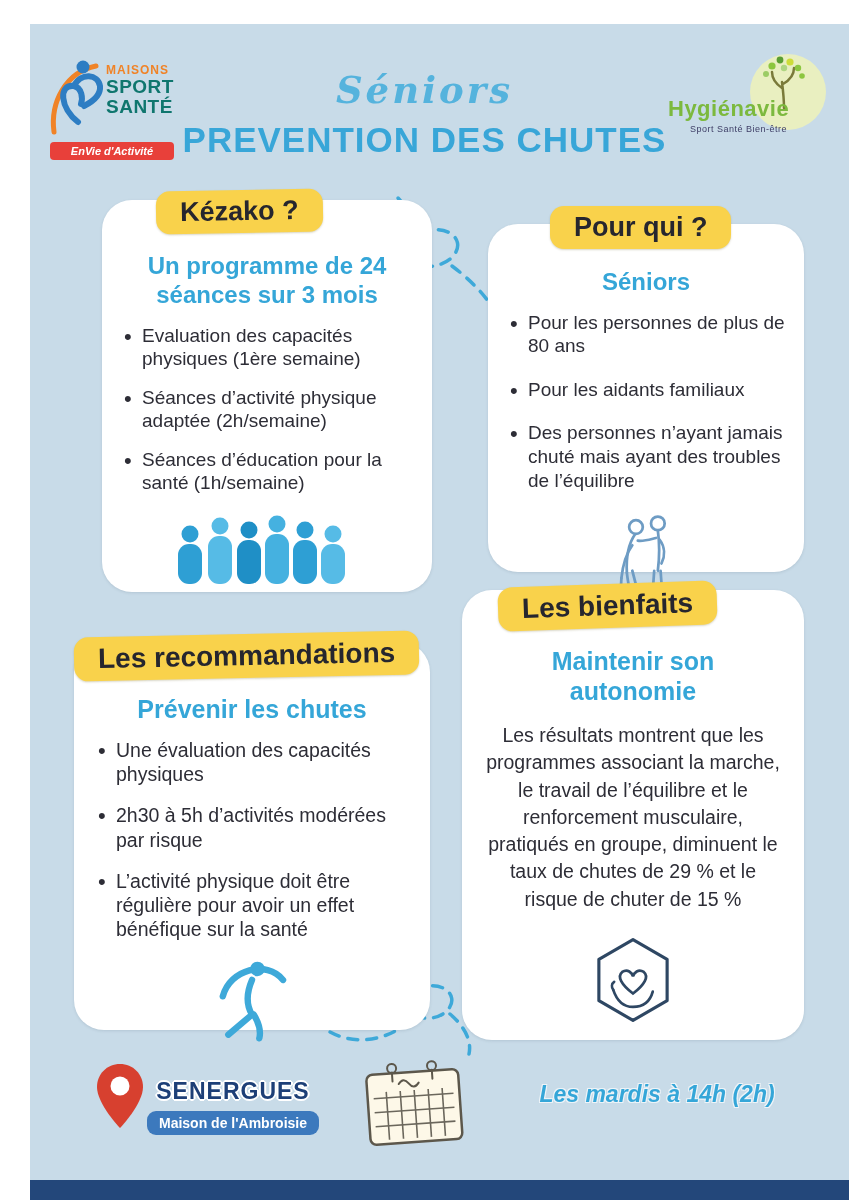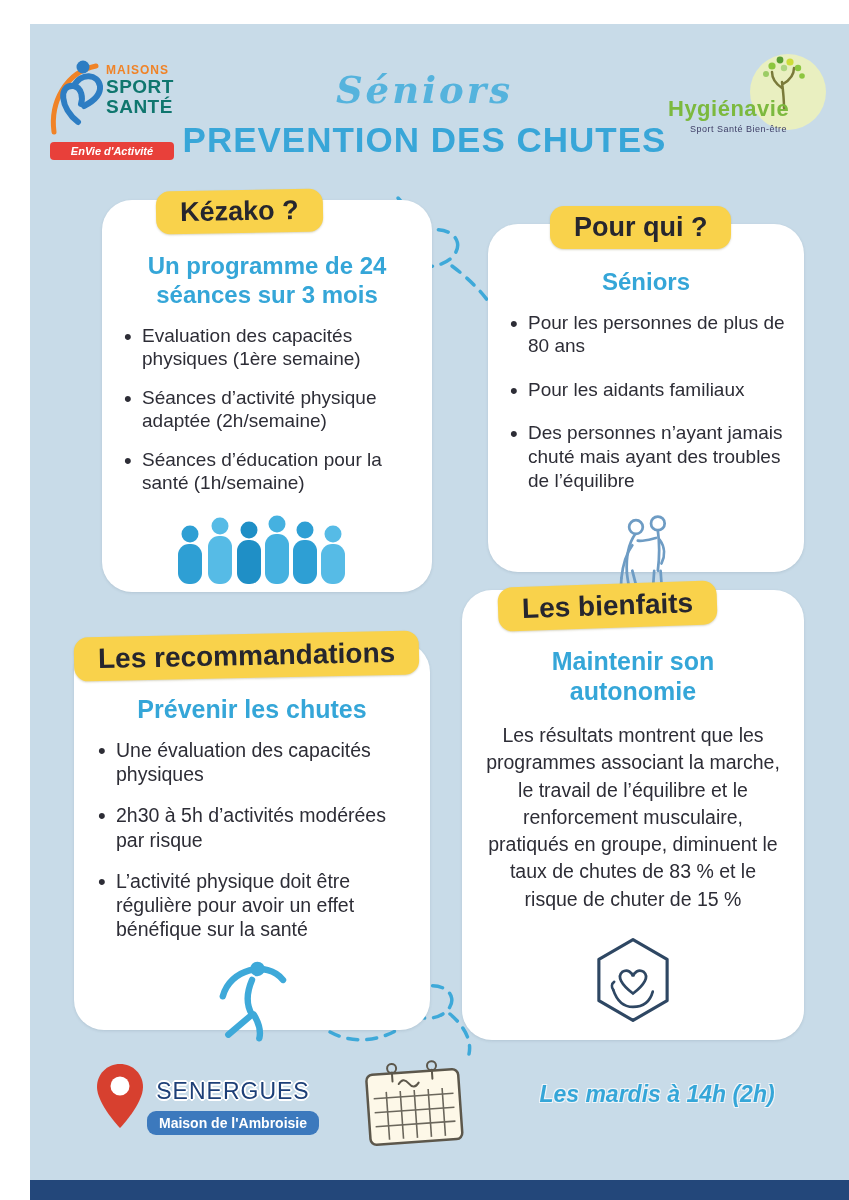--- a/index.html
+++ b/index.html
@@ -84,21 +84,21 @@
 
   #card-bienfaits { left:462px; top:590px; width:342px; height:450px; padding:46px 24px 12px; }
   #card-bienfaits .pill { left:36px; top:-6px; font-size:28px; transform:rotate(-2deg); }
   #card-bienfaits .card-heading { font-size:25px; margin:10px 0 16px; }
   #card-bienfaits .body-text { font-size:19.5px; color:#2d2d36; text-align:center; line-height:1.4; }
 
   
   .pin { position:absolute; left:94px; top:1062px; }
   .footer-location { position:absolute; left:138px; top:1078px; width:190px; text-align:center; }
   .footer-location .name {
-    font-size:23px; font-weight:400; color:#1d3f77; letter-spacing:1px;
+    font-size:23px; font-weight:700; color:#1d3f77; letter-spacing:1px;
     text-shadow:-2px 0 #fff, 2px 0 #fff, 0 -2px #fff, 0 2px #fff, -1px -1px #fff, 1px 1px #fff, -1px 1px #fff, 1px -1px #fff;
   }
   .footer-location .venue {
     display:inline-block; margin-top:6px; background:#3c79bd; color:#fff;
     font-size:14px; font-weight:700; padding:4px 12px; border-radius:9px; white-space:nowrap;
   }
   .calendar { position:absolute; left:362px; top:1056px; transform:rotate(-4deg); }
   .schedule {
     position:absolute; left:492px; top:1076px; width:330px; text-align:center;
     color:#35a6d8; font-weight:800; font-style:italic; font-size:23px; line-height:37px;
@@ -229,21 +229,21 @@
           <path d="M 50 62 L 24 84"></path>
           <path d="M 52 62 C 58 72, 60 80, 58 88"></path>
         </g>
       </svg>
     </div>
   </div>
 
   <div class="card" id="card-bienfaits">
     <div class="pill">Les bienfaits</div>
     <div class="card-heading">Maintenir son autonomie</div>
-    <div class="body-text">Les résultats montrent que les programmes associant la marche, le travail de l’équilibre et le renforcement musculaire, pratiqués en groupe, diminuent le taux de chutes de 83 % et le risque de chuter de 15 %</div>
+    <div class="body-text">Les résultats montrent que les programmes associant la marche, le travail de l’équilibre et le renforcement musculaire, pratiqués en groupe, diminuent le taux de chutes de 29 % et le risque de chuter de 15 %</div>
     <div class="icon-wrap">
       <svg width="84" height="88" viewBox="0 0 92 98">
         <path d="M 46 4 L 84 26 L 84 72 L 46 94 L 8 72 L 8 26 Z" fill="none" stroke="#2e4763" stroke-width="3.5" stroke-linejoin="round"></path>
         <path d="M 46 64 C 33 54, 28 45, 34 40 C 40 36, 45 41, 46 45 C 47 41, 52 36, 58 40 C 64 45, 59 54, 46 64 Z" fill="none" stroke="#2e4763" stroke-width="3"></path>
         <path d="M 24 60 C 28 72, 36 79, 46 79 C 57 79, 65 73, 68 62" fill="none" stroke="#2e4763" stroke-width="3" stroke-linecap="round"></path>
         <path d="M 24 60 C 22 57, 22 53, 25 51" fill="none" stroke="#2e4763" stroke-width="3" stroke-linecap="round"></path>
       </svg>
     </div>
   </div>
 

